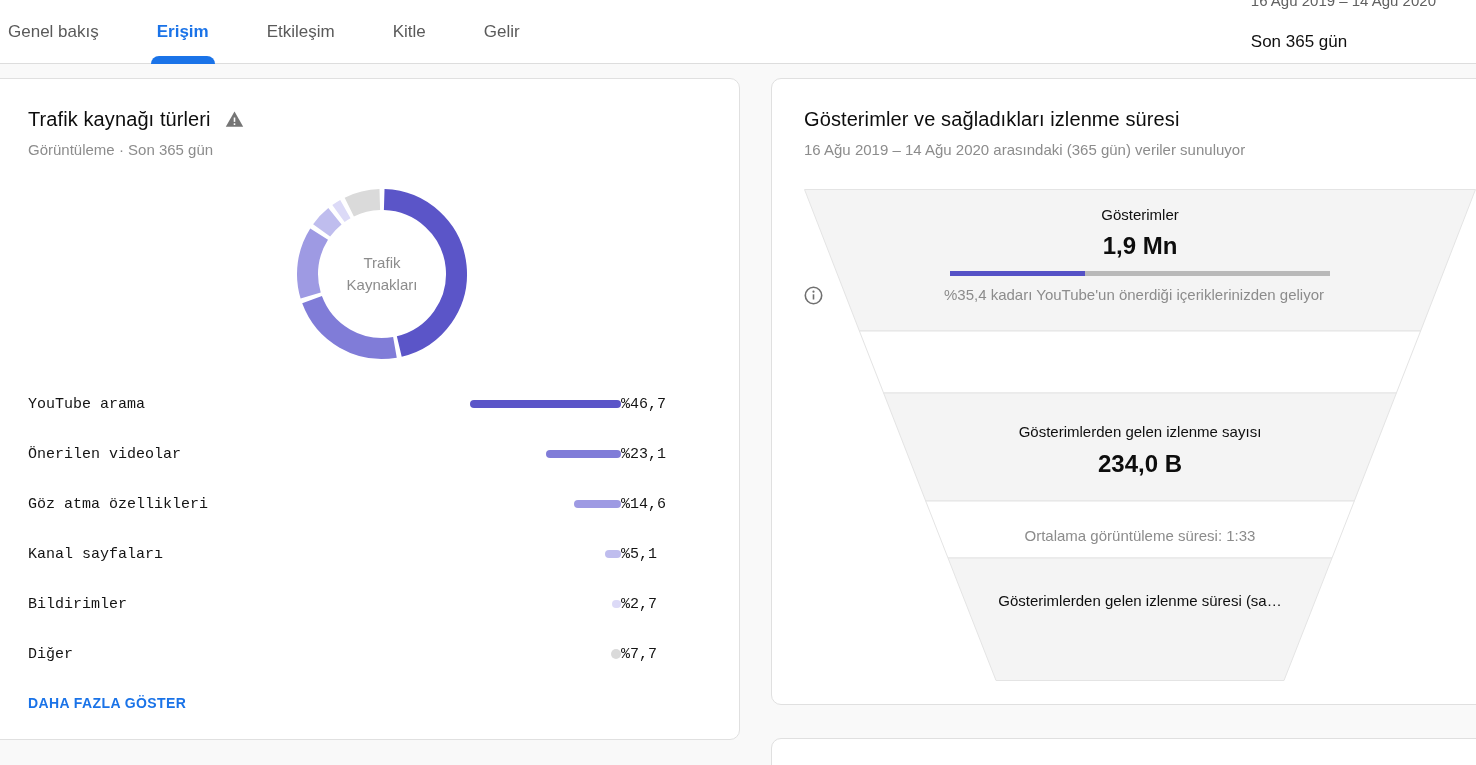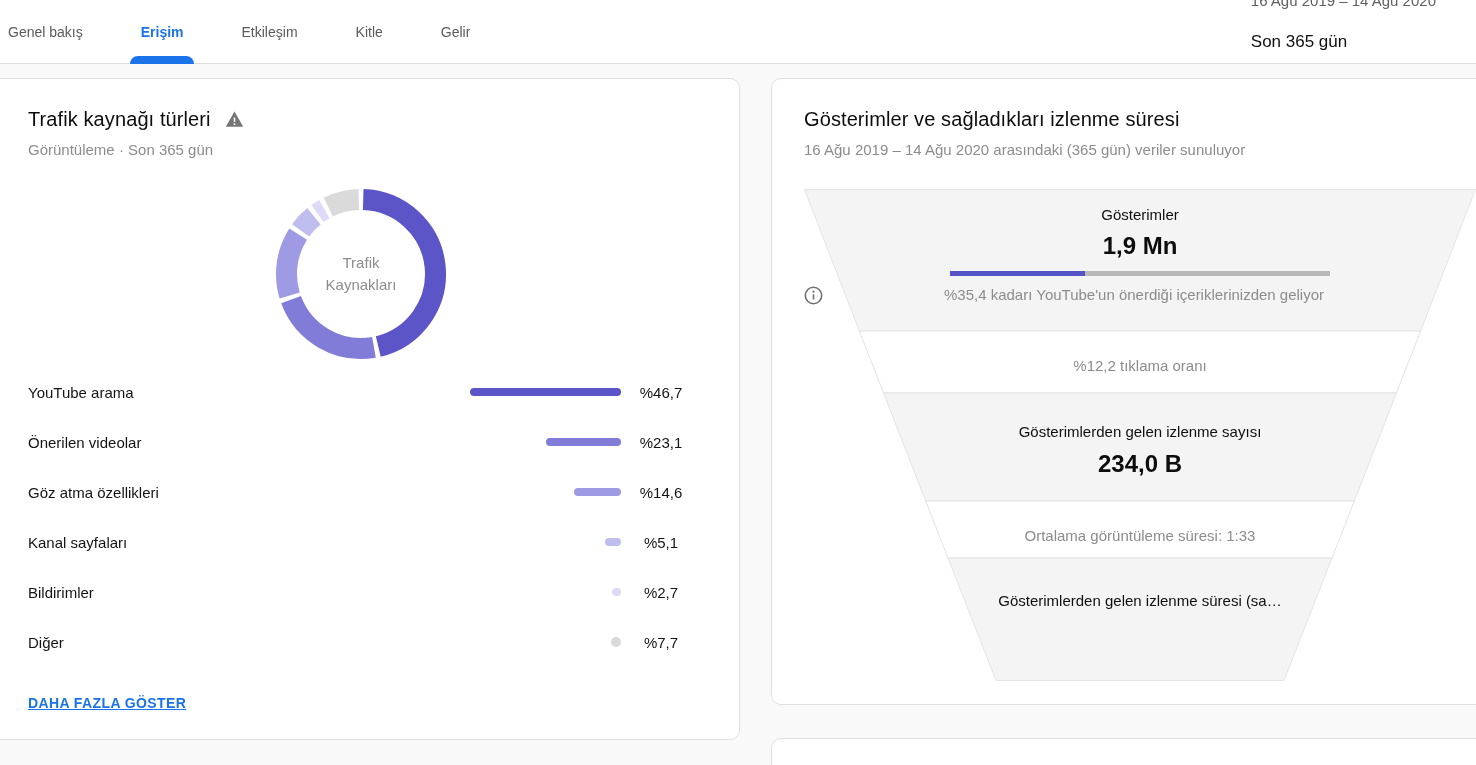--- a/index.html
+++ b/index.html
@@ -3,21 +3,21 @@
 <meta charset="utf-8">
 <style>
   html,body{margin:0;padding:0;width:1476px;height:765px;overflow:hidden;
     background:#f9f9f9;font-family:"Liberation Sans",sans-serif;color:#0f0f0f;}
   *{box-sizing:border-box;}
 
   
   .topbar{position:absolute;top:0;left:0;width:1476px;height:64px;background:#fff;
     border-bottom:1px solid #ddd;}
   .tabs{display:flex;height:100%;align-items:stretch;padding-left:8px;gap:58px;}
-  .tab{position:relative;display:flex;align-items:center;font-size:14px;color:#5a5a5a;
+  .tab{position:relative;display:flex;align-items:center;font-size:17px;color:#5a5a5a;
     cursor:pointer;white-space:nowrap;}
   .tab.active{color:var(--blue,#1a73e8);font-weight:bold;}
   .tab.active::after{content:"";position:absolute;left:50%;transform:translateX(-50%);
     bottom:-1px;width:64px;height:8px;background:var(--blue,#1a73e8);
     border-radius:8px 8px 0 0;}
   .daterange{position:absolute;top:-7px;right:40px;line-height:1;}
   .daterange .range{font-size:15px;color:#606060;}
   .daterange .preset{font-size:17px;color:#0f0f0f;margin-top:25px;}
 
   
@@ -27,35 +27,35 @@
   .card-bottom{left:771px;top:738px;width:770px;height:60px;}
 
   .card-title-row{display:flex;align-items:center;margin:29px 0 0 39px;}
   .card-right .card-title-row{margin-left:32px;}
   .card-title{font-size:20px;font-weight:normal;color:#0d0d0d;letter-spacing:.1px;}
   .card-subtitle{font-size:15px;color:#8c8c8c;margin:10px 0 0 39px;}
   .card-right .card-subtitle{margin-left:32px;}
   .warn-icon{margin-left:14px;display:inline-flex;}
 
   
-  .donut-wrap{position:absolute;left:272px;top:95px;width:200px;height:200px;}
+  .donut-wrap{position:absolute;left:293px;top:95px;width:200px;height:200px;}
   .donut-center{position:absolute;left:50%;top:50%;transform:translate(-50%,-50%);
     width:96px;text-align:center;font-size:15px;line-height:22px;color:#8c8c8c;}
 
   
-  .t-rows{position:absolute;left:39px;top:288px;width:673px;}
+  .t-rows{position:absolute;left:39px;top:300px;width:673px;font-family:Liberation Mono, monospace;}
   .t-row{height:50px;display:flex;align-items:center;}
   .t-label{flex:1;font-size:15px;color:#141414;}
   .t-barwrap{width:160px;display:flex;justify-content:flex-end;align-items:center;}
   .t-bar{height:8px;border-radius:5px;}
   .t-bar.dot{width:10px;height:10px;border-radius:50%;}
-  .t-val{width:80px;text-align:center;font-size:15px;color:#141414;}
+  .t-val{width:80px;text-align:left;font-size:15px;color:#141414;}
 
   .show-more{position:absolute;left:39px;top:616px;font-size:14px;font-weight:bold;
-    letter-spacing:.4px;color:var(--blue,#1a73e8);cursor:pointer;text-decoration:underline;}
+    letter-spacing:.4px;color:var(--blue,#1a73e8);cursor:pointer;}
 
   
   .funnel{position:absolute;left:32px;top:110px;width:672px;height:492px;}
   .funnel svg{position:absolute;left:0;top:0;}
   .f-text{position:absolute;left:0;width:100%;text-align:center;}
   .f-label{font-size:15px;color:#0f0f0f;}
   .f-big{font-size:24px;color:#0d0d0d;line-height:34px;font-weight:bold;}
   .f-gray{font-size:15px;color:#8c8c8c;}
   .f-progress{position:absolute;left:146px;top:82px;width:380px;height:5px;
     background:var(--track,#b9b9b9);}
@@ -183,21 +183,20 @@
       <span>%35,4 kadarı YouTube'un önerdiği içeriklerinizden geliyor</span>
       <span class="info-icon">
         <svg width="19" height="19" viewBox="0 0 19 19">
             <circle cx="9.5" cy="9.5" r="8.2" fill="none" stroke="#707070" stroke-width="1.6"></circle>
             <rect x="8.7" y="8.3" width="1.6" height="5.2" fill="#707070"></rect>
             <circle cx="9.5" cy="5.7" r="1.1" fill="#707070"></circle>
           </svg>
       </span>
     </div>
 
-    <div class="f-text f-gray" style="top:168px">%12,2 tıklama oranı</div>
 
     <div class="f-text f-label" style="top:234px">Gösterimlerden gelen izlenme sayısı</div>
     <div class="f-text f-big" style="top:258px">234,0 B</div>
 
     <div class="f-text f-gray" style="top:338px">Ortalama görüntüleme süresi: 1:33</div>
 
     <div class="f-text f-label" style="top:403px">Gösterimlerden gelen izlenme süresi (sa…</div>
   </div>
 </div>
 

